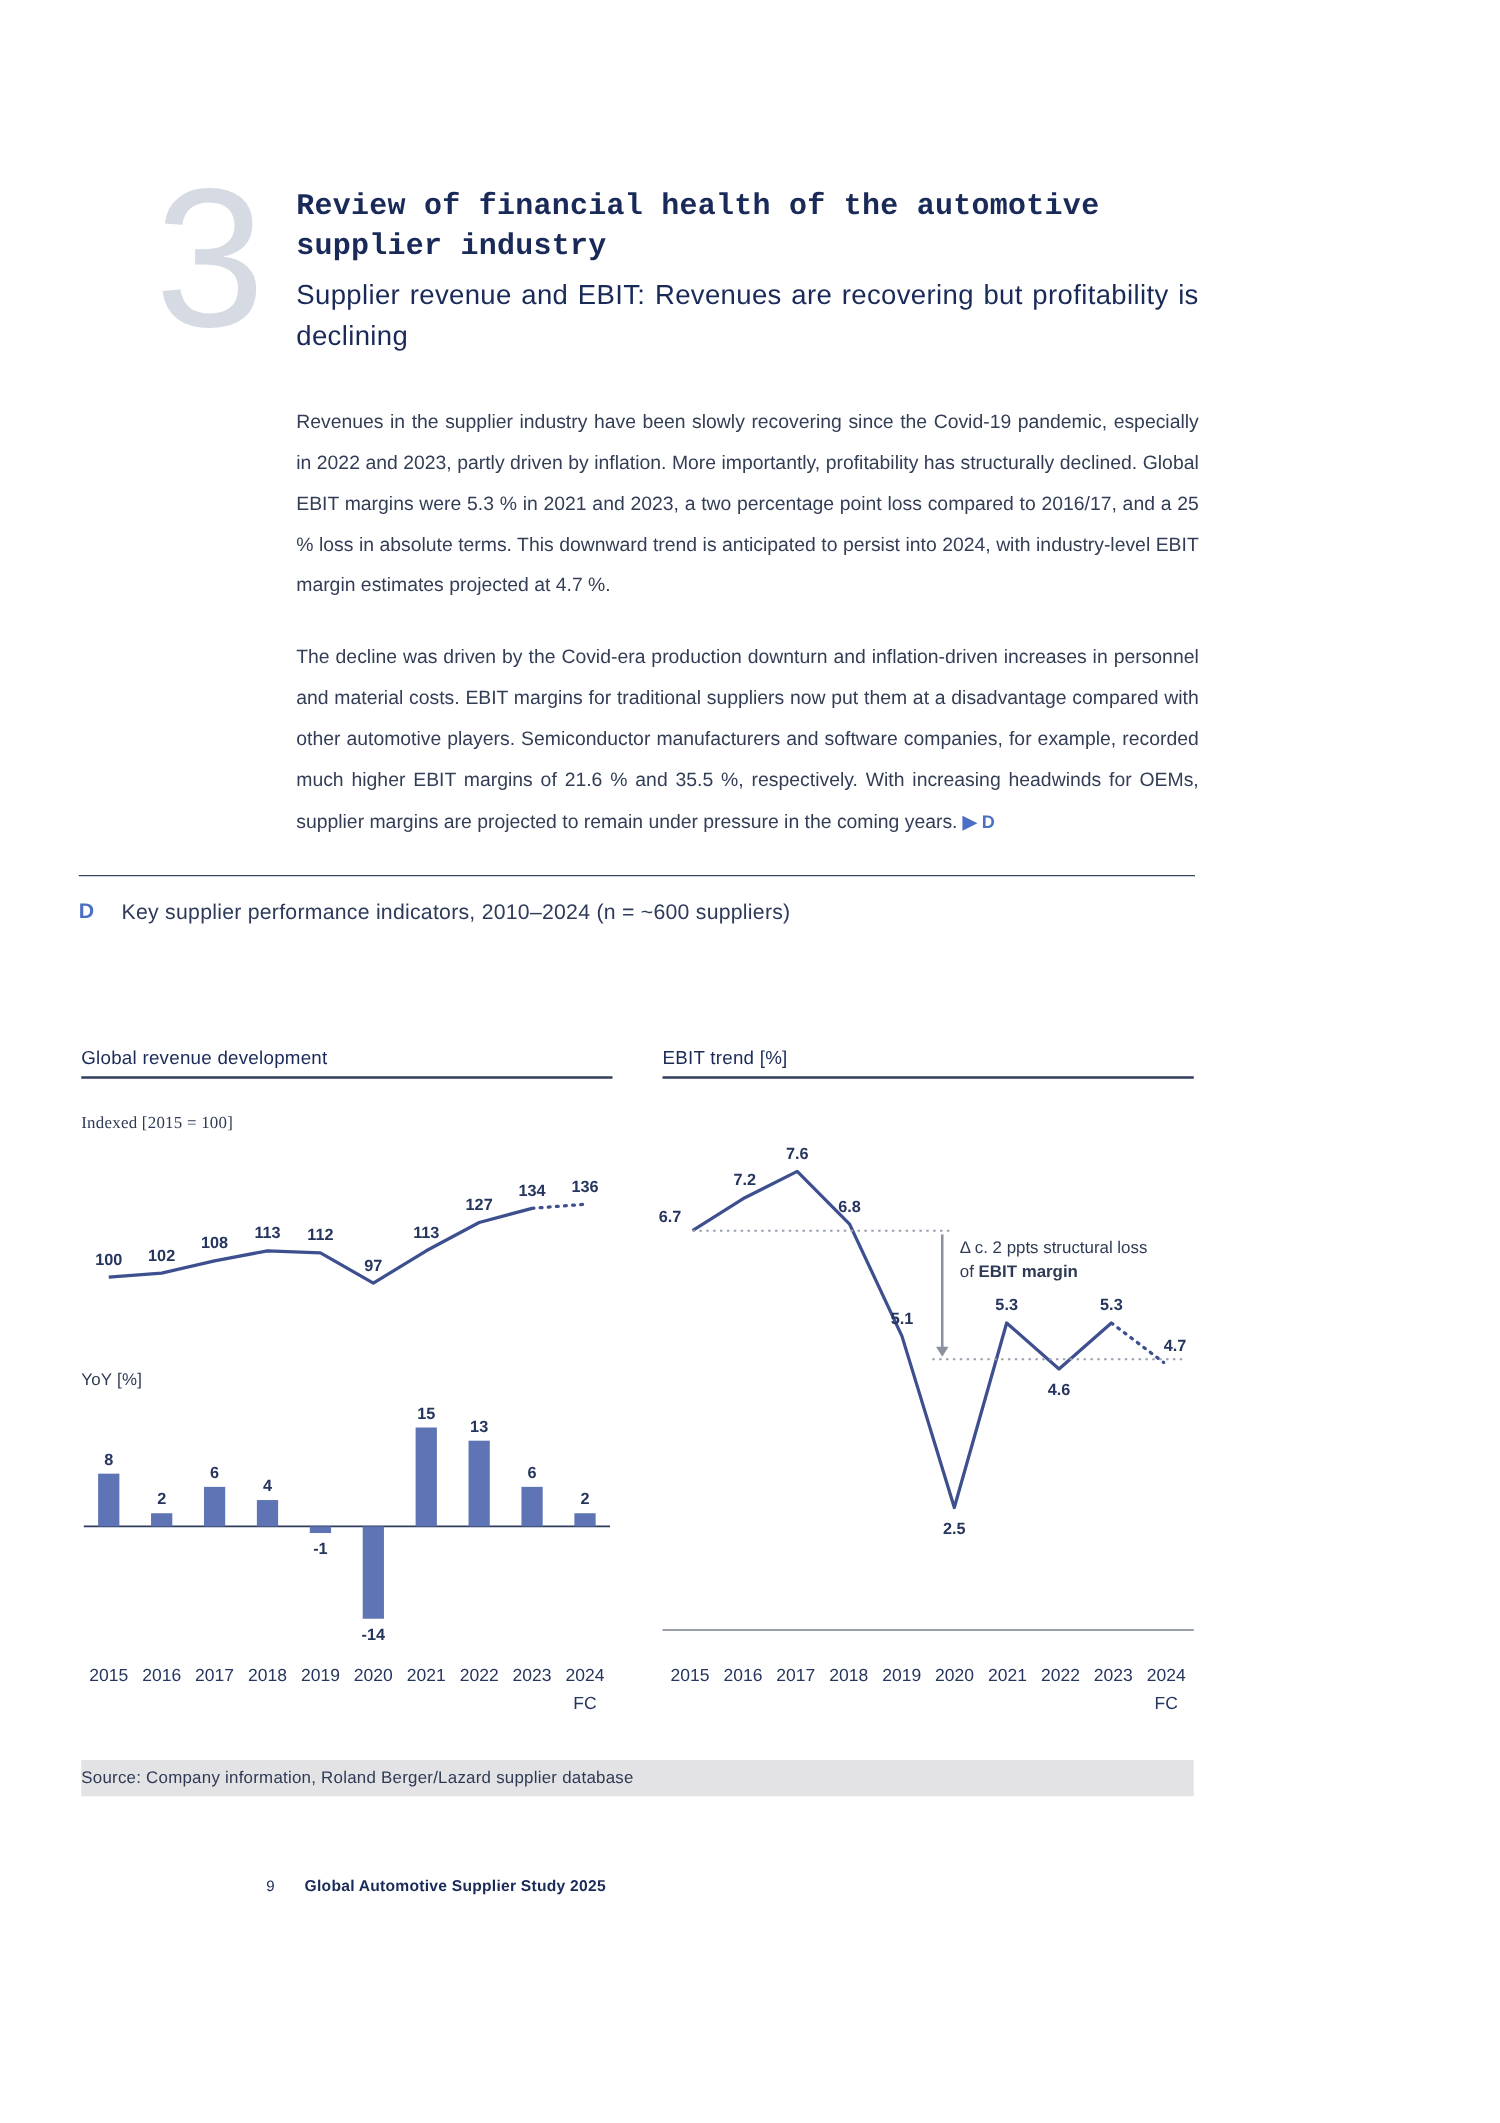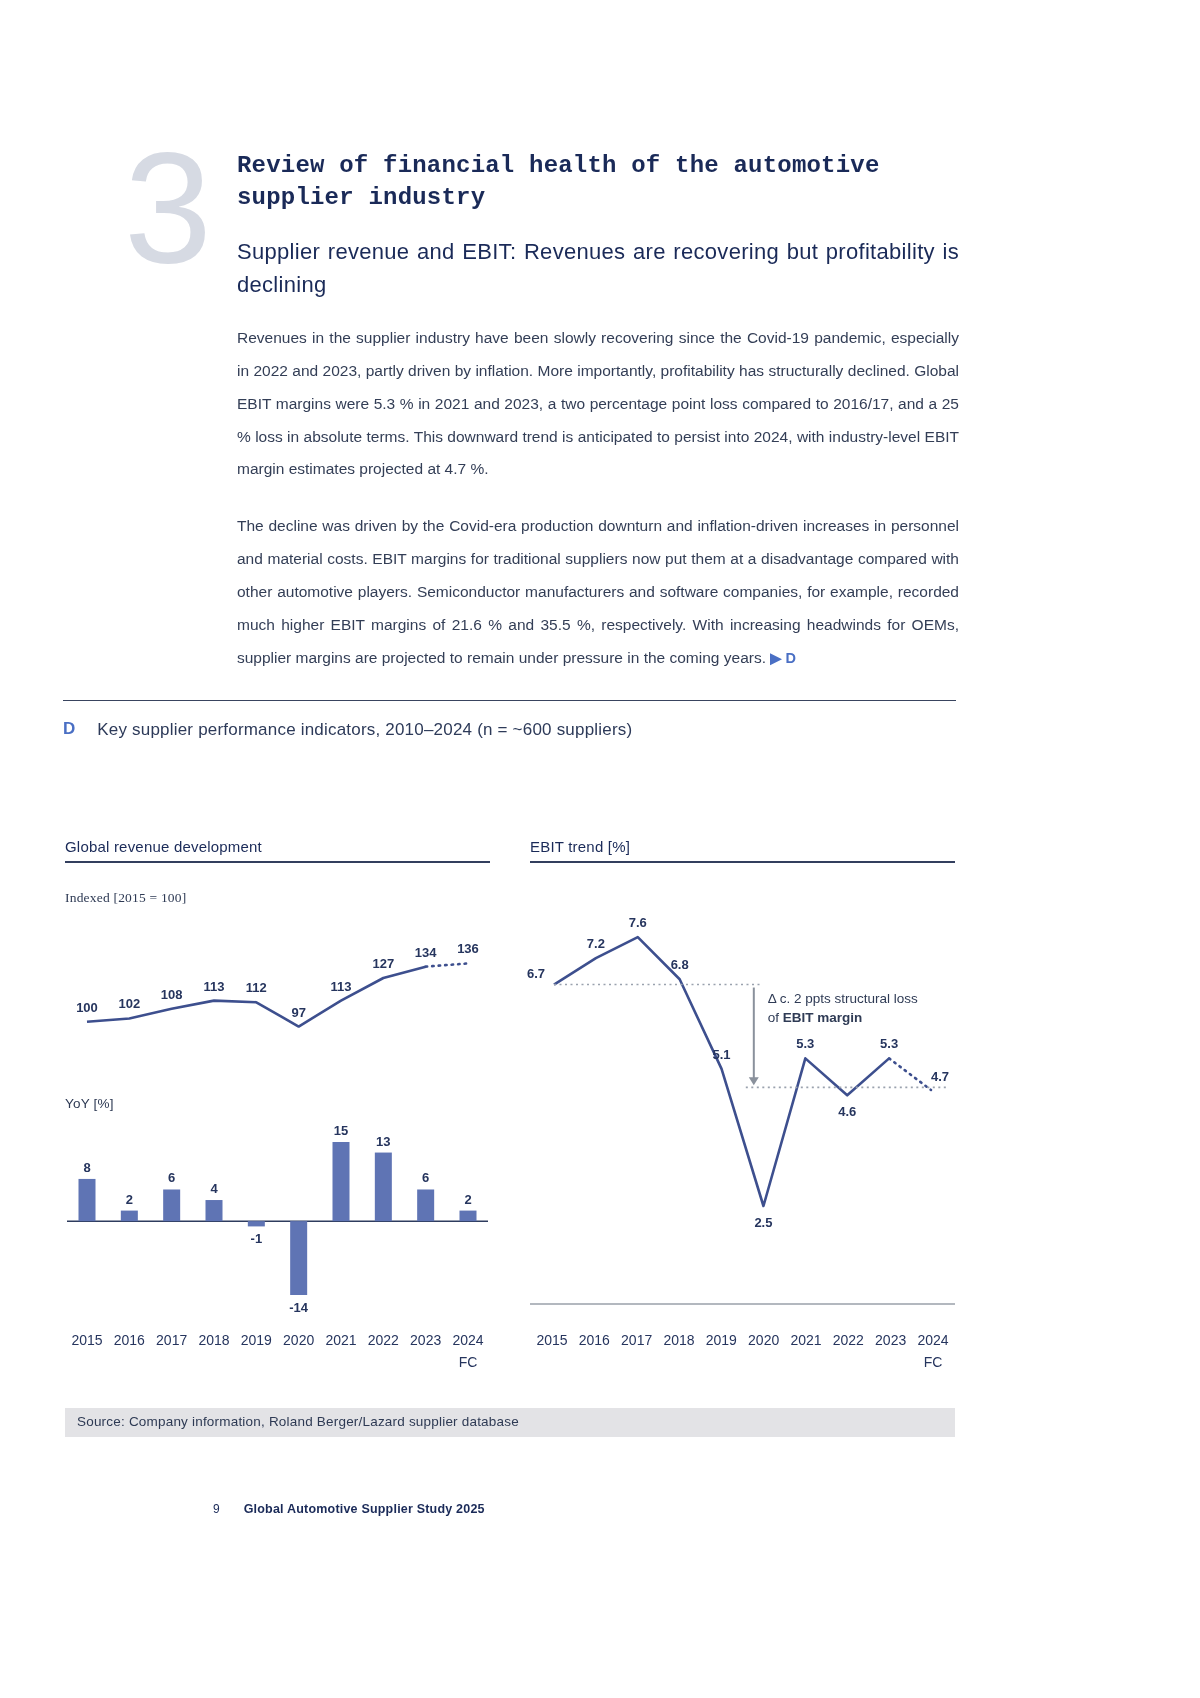--- a/index.html
+++ b/index.html
@@ -7,21 +7,21 @@
   body { font-family:"Liberation Sans", sans-serif; color:#333e56; }
   .page { position:relative; width:1200px; height:1698px; background:#ffffff; overflow:hidden; }
 
   .chapter-number{
     position:absolute; left:124px; top:128px;
     font-size:158px; line-height:1; font-weight:500;
     color:#d6dae3; letter-spacing:-4px;
   }
   .head-block{ position:absolute; left:237px; top:150px; width:722px; }
   .h1{ font-size:24px; font-weight:bold; color:#1a2a58; line-height:1.35; letter-spacing:.2px;font-family:Liberation Mono, monospace; }
-  .h2{ margin-top:20px; font-size:22px; font-weight:400; color:#1a2a58; line-height:1.5;
+  .h2{ margin-top:4px; font-size:22px; font-weight:400; color:#1a2a58; line-height:1.5;
        text-align:justify; letter-spacing:.3px; }
 
   .body-block{ position:absolute; left:237px; top:322px; width:722px;
                font-size:15.5px; line-height:2.12; text-align:justify; color:#333e56; }
   .body-block p + p { margin-top:24px; }
   .fig-ref{ color:#4a6fc4; font-weight:bold; white-space:nowrap; font-size:14.5px; }
 
   .divider{ position:absolute; left:63px; top:700px; width:893px;
             border-top:1.5px solid #39445f; }
 
@@ -40,21 +40,21 @@
   .dlabel{ font-size:13px; font-weight:bold; fill:#26355e; }
   .ann{ font-size:13.5px; fill:#2f3b55; }
 
   .years{ position:absolute; width:425px; height:46px; }
   .years span{ position:absolute; transform:translateX(-50%); top:0;
                font-size:14px; color:#26355e; white-space:nowrap; }
   .years span.fc{ top:22px; }
 
   .source-bar{ position:absolute; left:65px; top:1408px; width:890px; height:29px;
                background:#e3e3e6; font-size:13.5px; color:#2e3a54;
-               padding:6px 12px; letter-spacing:.2px; }
+               padding:6px 0; letter-spacing:.2px; }
 
   .footer{ position:absolute; left:213px; top:1502px; display:flex; gap:24px; align-items:baseline; }
   .footer .pnum{ font-size:12px; color:#1a2a58; }
   .footer .doc{ font-size:12.5px; font-weight:bold; color:#1a2a58; letter-spacing:.2px; }
 </style>
 </head>
 <body>
 
 <div class="page">
 

